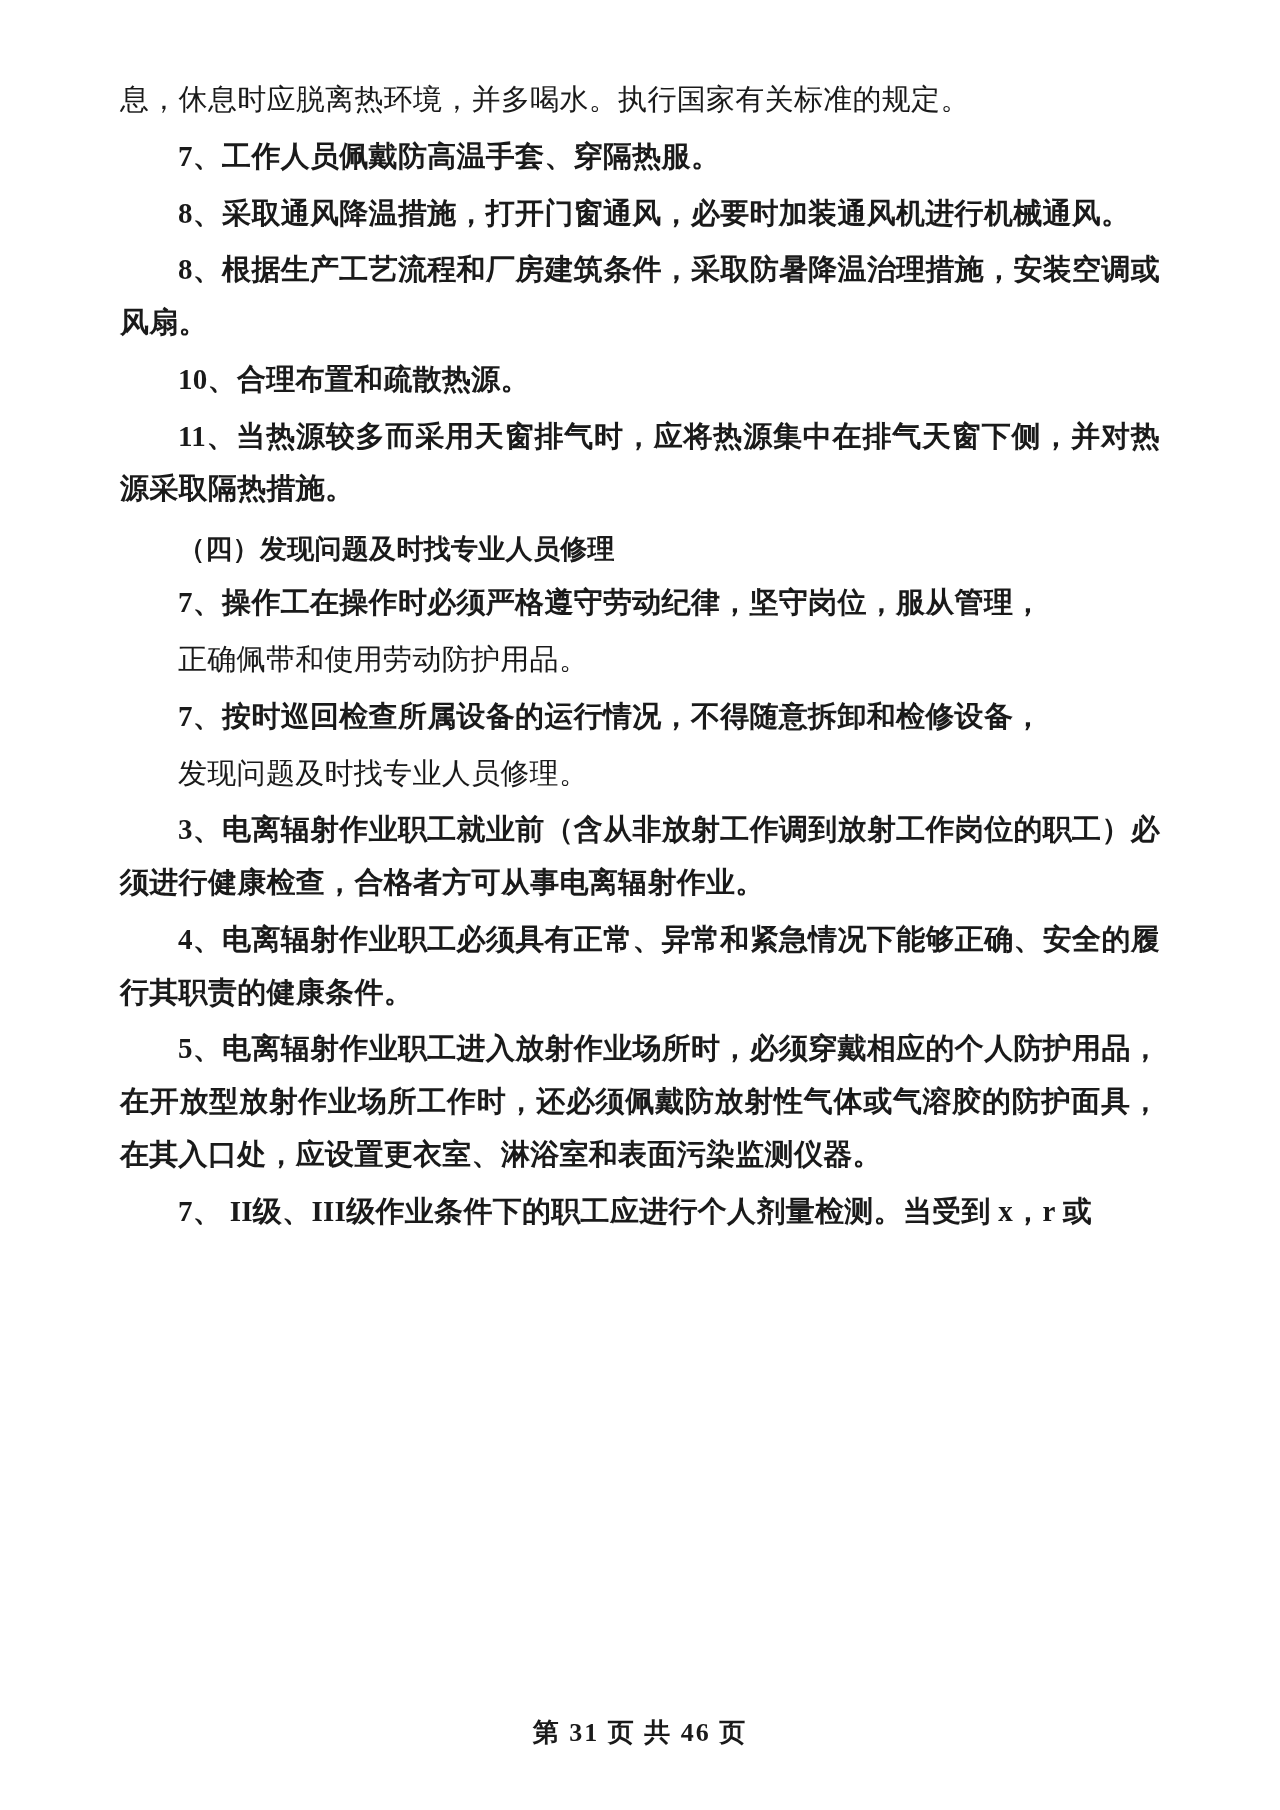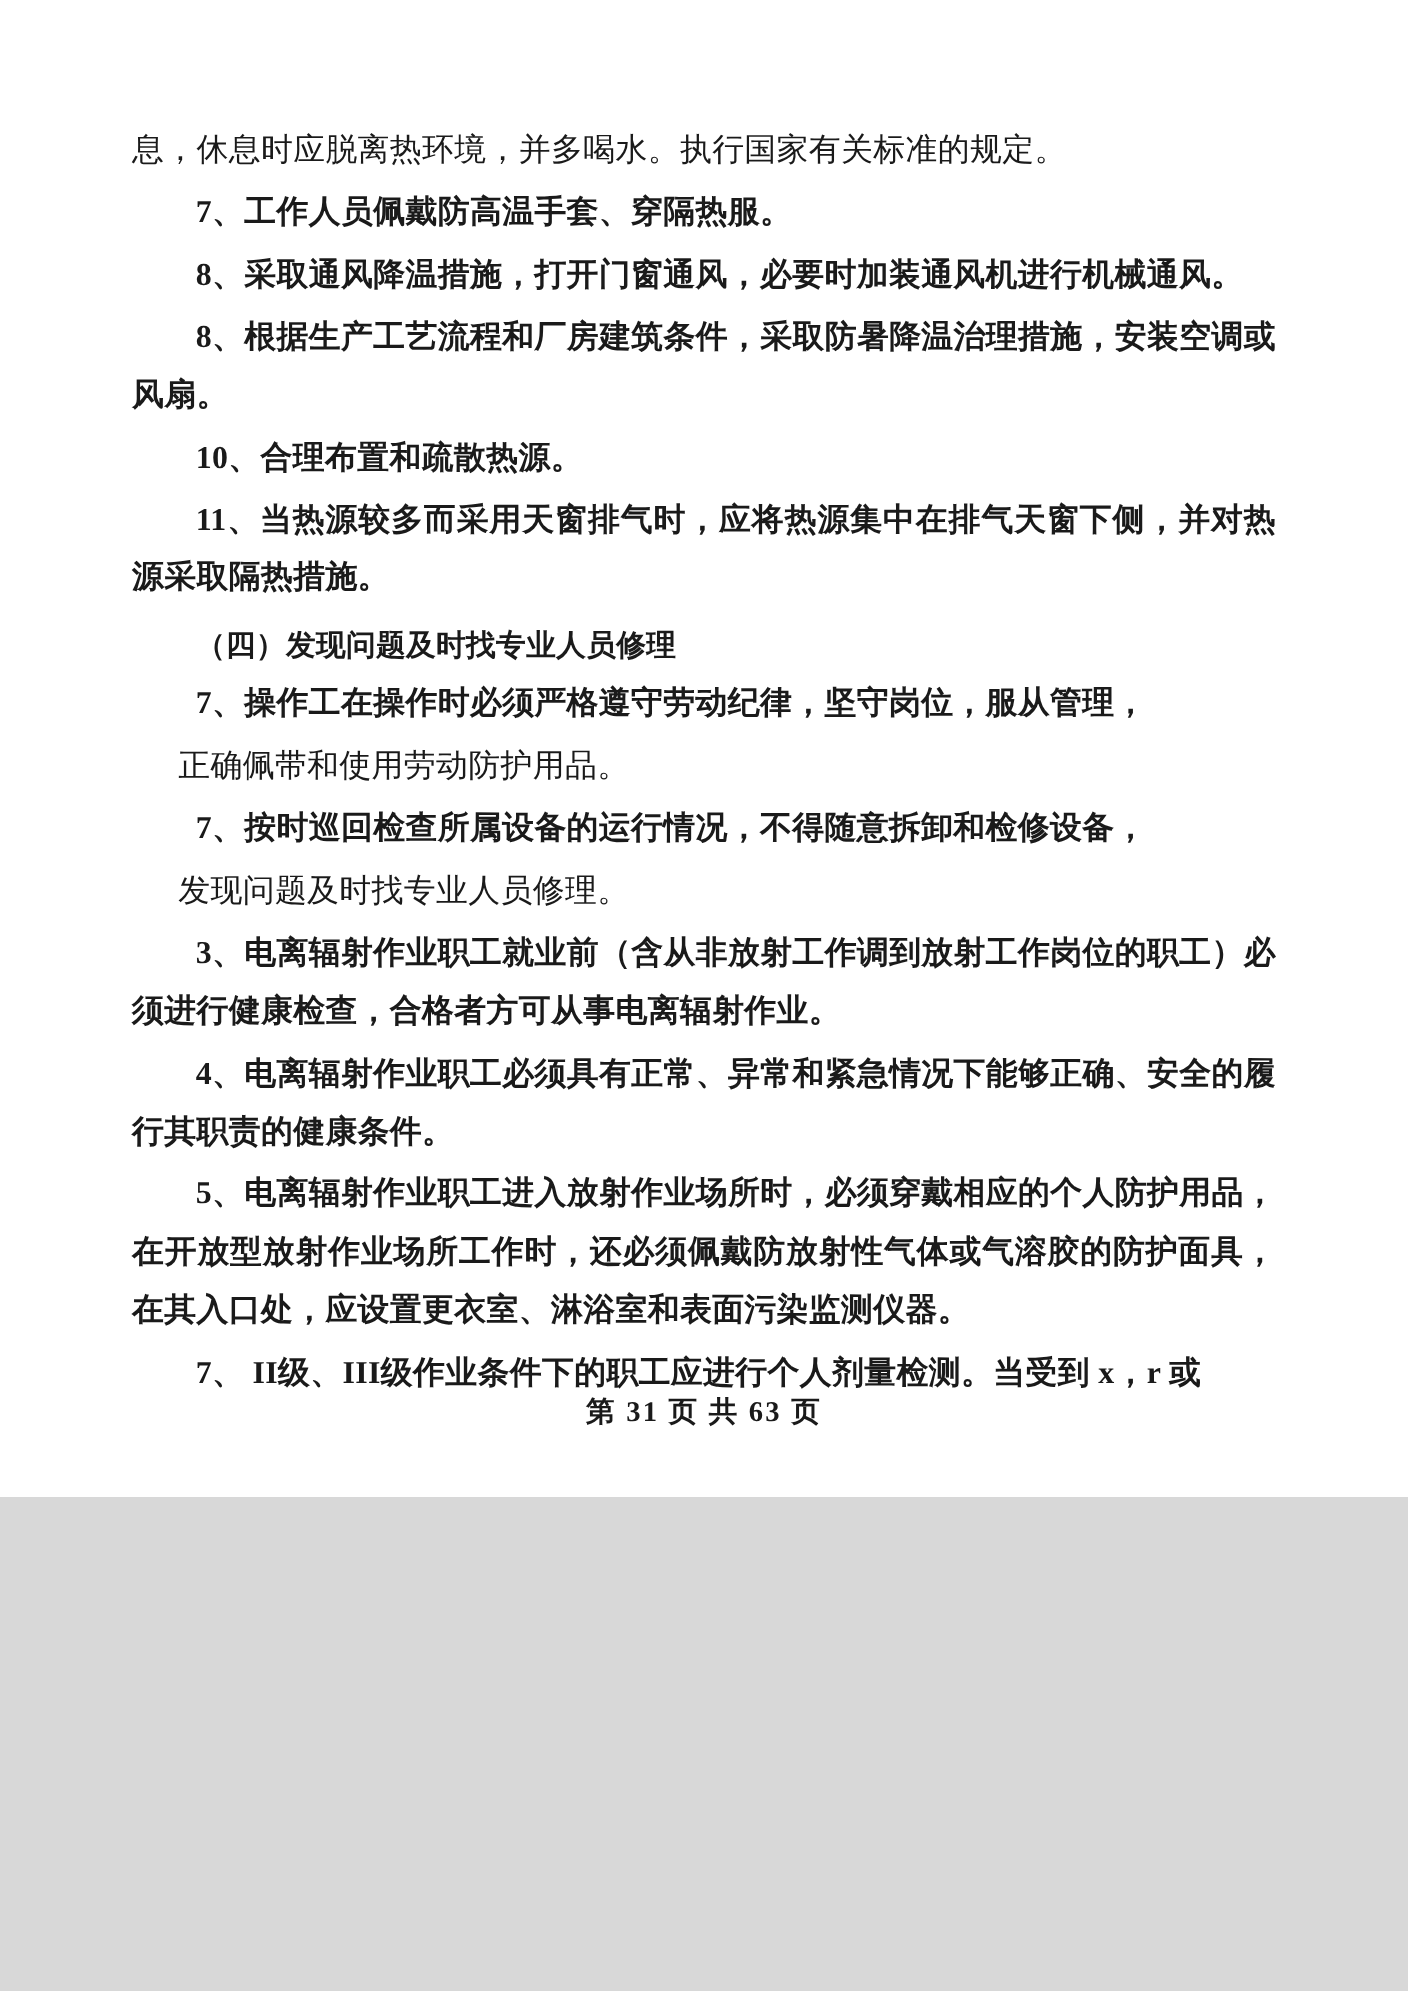--- a/index.html
+++ b/index.html
@@ -5,26 +5,26 @@
   html, body {
     margin: 0;
     padding: 0;
     background: #d8d8d8;
   }
   body {
     font-family: "Liberation Serif", "DejaVu Serif", serif;
   }
   .page {
     width: 1280px;
-    height: 1361px;
+    height: 1810px;
     background: #ffffff;
     margin: 0 auto;
     position: relative;
     box-sizing: border-box;
-    padding: 110px 120px 0 120px;
+    padding: 73px 120px 0 120px;
     overflow: hidden;
   }
   .doc-body {
     font-size: 29px;
     line-height: 1.82;
     color: #1a1a1a;
     letter-spacing: 0.3px;
     text-align: justify;
   }
   .para {
@@ -36,21 +36,21 @@
     font-weight: bold;
   }
   .para.heading {
     font-weight: bold;
     text-indent: 58px;
     font-size: 27px;
     margin-top: 10px;
     margin-bottom: 2px;
   }
   .para.hang {
-    margin-left: 42px;
+    margin-left: 58px;
     text-indent: 0;
   }
   .footer {
     position: absolute;
     left: 0;
     right: 0;
     bottom: 60px;
     text-align: center;
     font-size: 26px;
     font-weight: bold;
@@ -72,14 +72,14 @@
     <p class="para heading">（四）发现问题及时找专业人员修理</p>
     <p class="para indent">7、操作工在操作时必须严格遵守劳动纪律，坚守岗位，服从管理，</p>
     <p class="para hang">正确佩带和使用劳动防护用品。</p>
     <p class="para indent">7、按时巡回检查所属设备的运行情况，不得随意拆卸和检修设备，</p>
     <p class="para hang">发现问题及时找专业人员修理。</p>
     <p class="para indent">3、电离辐射作业职工就业前（含从非放射工作调到放射工作岗位的职工）必须进行健康检查，合格者方可从事电离辐射作业。</p>
     <p class="para indent">4、电离辐射作业职工必须具有正常、异常和紧急情况下能够正确、安全的履行其职责的健康条件。</p>
     <p class="para indent">5、电离辐射作业职工进入放射作业场所时，必须穿戴相应的个人防护用品，在开放型放射作业场所工作时，还必须佩戴防放射性气体或气溶胶的防护面具，在其入口处，应设置更衣室、淋浴室和表面污染监测仪器。</p>
     <p class="para indent">7、 II级、III级作业条件下的职工应进行个人剂量检测。当受到 x，r 或</p>
   </div>
-  <div class="footer">第 31 页 共 63 页</div>
+  <div class="footer">第 31 页 共 46 页</div>
 </div>
 
 </body></html>

